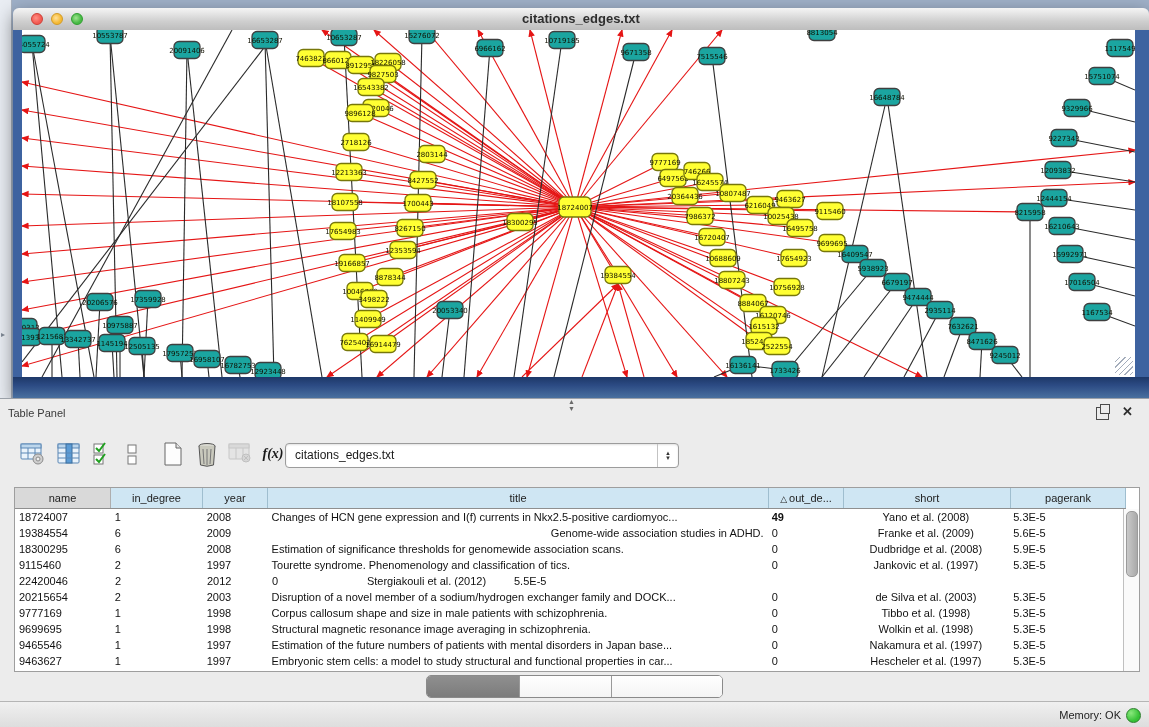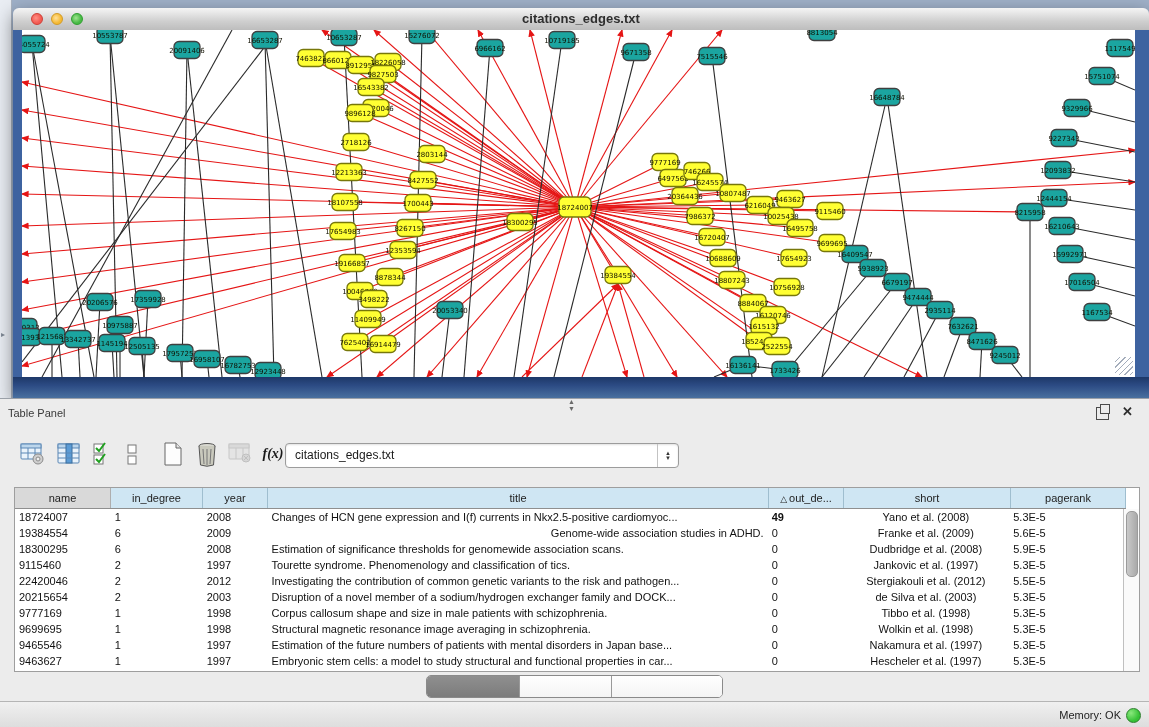--- a/index.html
+++ b/index.html
@@ -556,21 +556,20 @@
           <div class="td" style="width: 65px; text-align: left;">1997</div>
           <div class="td" style="width: 501px; text-align: left;">Tourette syndrome. Phenomenology and classification of tics.</div>
           <div class="td" style="width: 75px; text-align: left;">0</div>
           <div class="td" style="width: 167px; text-align: center;">Jankovic et al. (1997)</div>
           <div class="td" style="width: 115px; text-align: left;">5.3E-5</div>
         </div>
         <div class="tr">
           <div class="td" style="width: 96px; text-align: left;">22420046</div>
           <div class="td" style="width: 92px; text-align: left;">2</div>
           <div class="td" style="width: 65px; text-align: left;">2012</div>
-          <div class="td" style="width: 501px; text-align: left;">Investigating the contribution of common genetic variants to the risk and pathogen...</div>
           <div class="td" style="width: 75px; text-align: left;">0</div>
           <div class="td" style="width: 167px; text-align: center;">Stergiakouli et al. (2012)</div>
           <div class="td" style="width: 115px; text-align: left;">5.5E-5</div>
         </div>
         <div class="tr">
           <div class="td" style="width: 96px; text-align: left;">20215654</div>
           <div class="td" style="width: 92px; text-align: left;">2</div>
           <div class="td" style="width: 65px; text-align: left;">2003</div>
           <div class="td" style="width: 501px; text-align: left;">Disruption of a novel member of a sodium/hydrogen exchanger family and DOCK...</div>
           <div class="td" style="width: 75px; text-align: left;">0</div>

